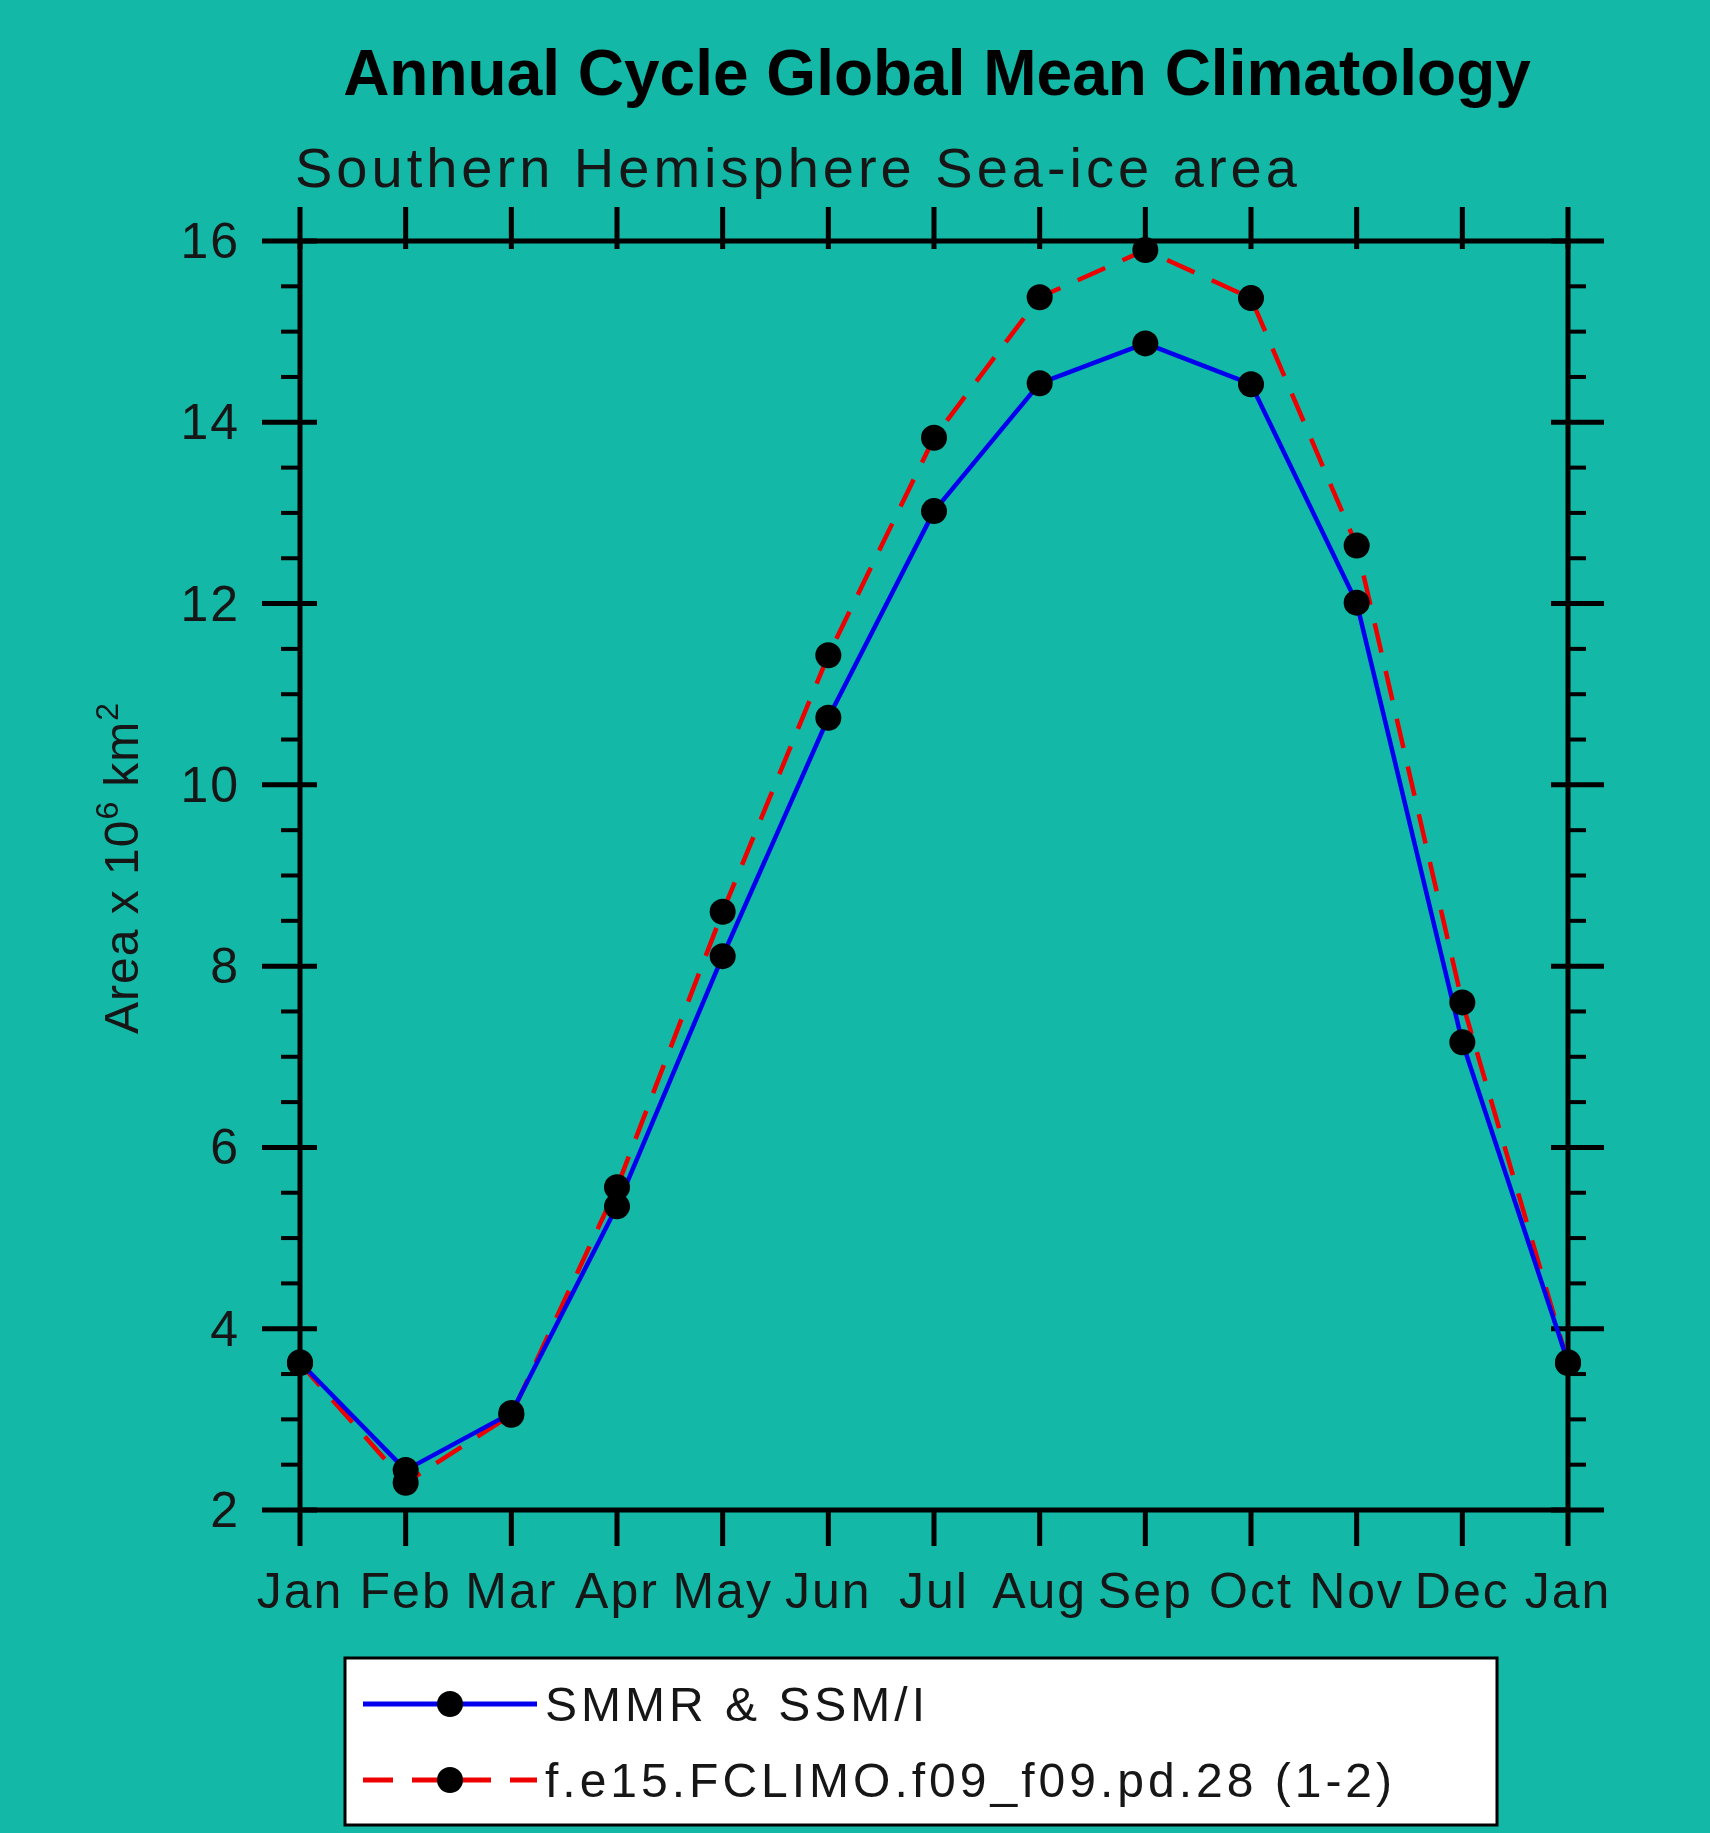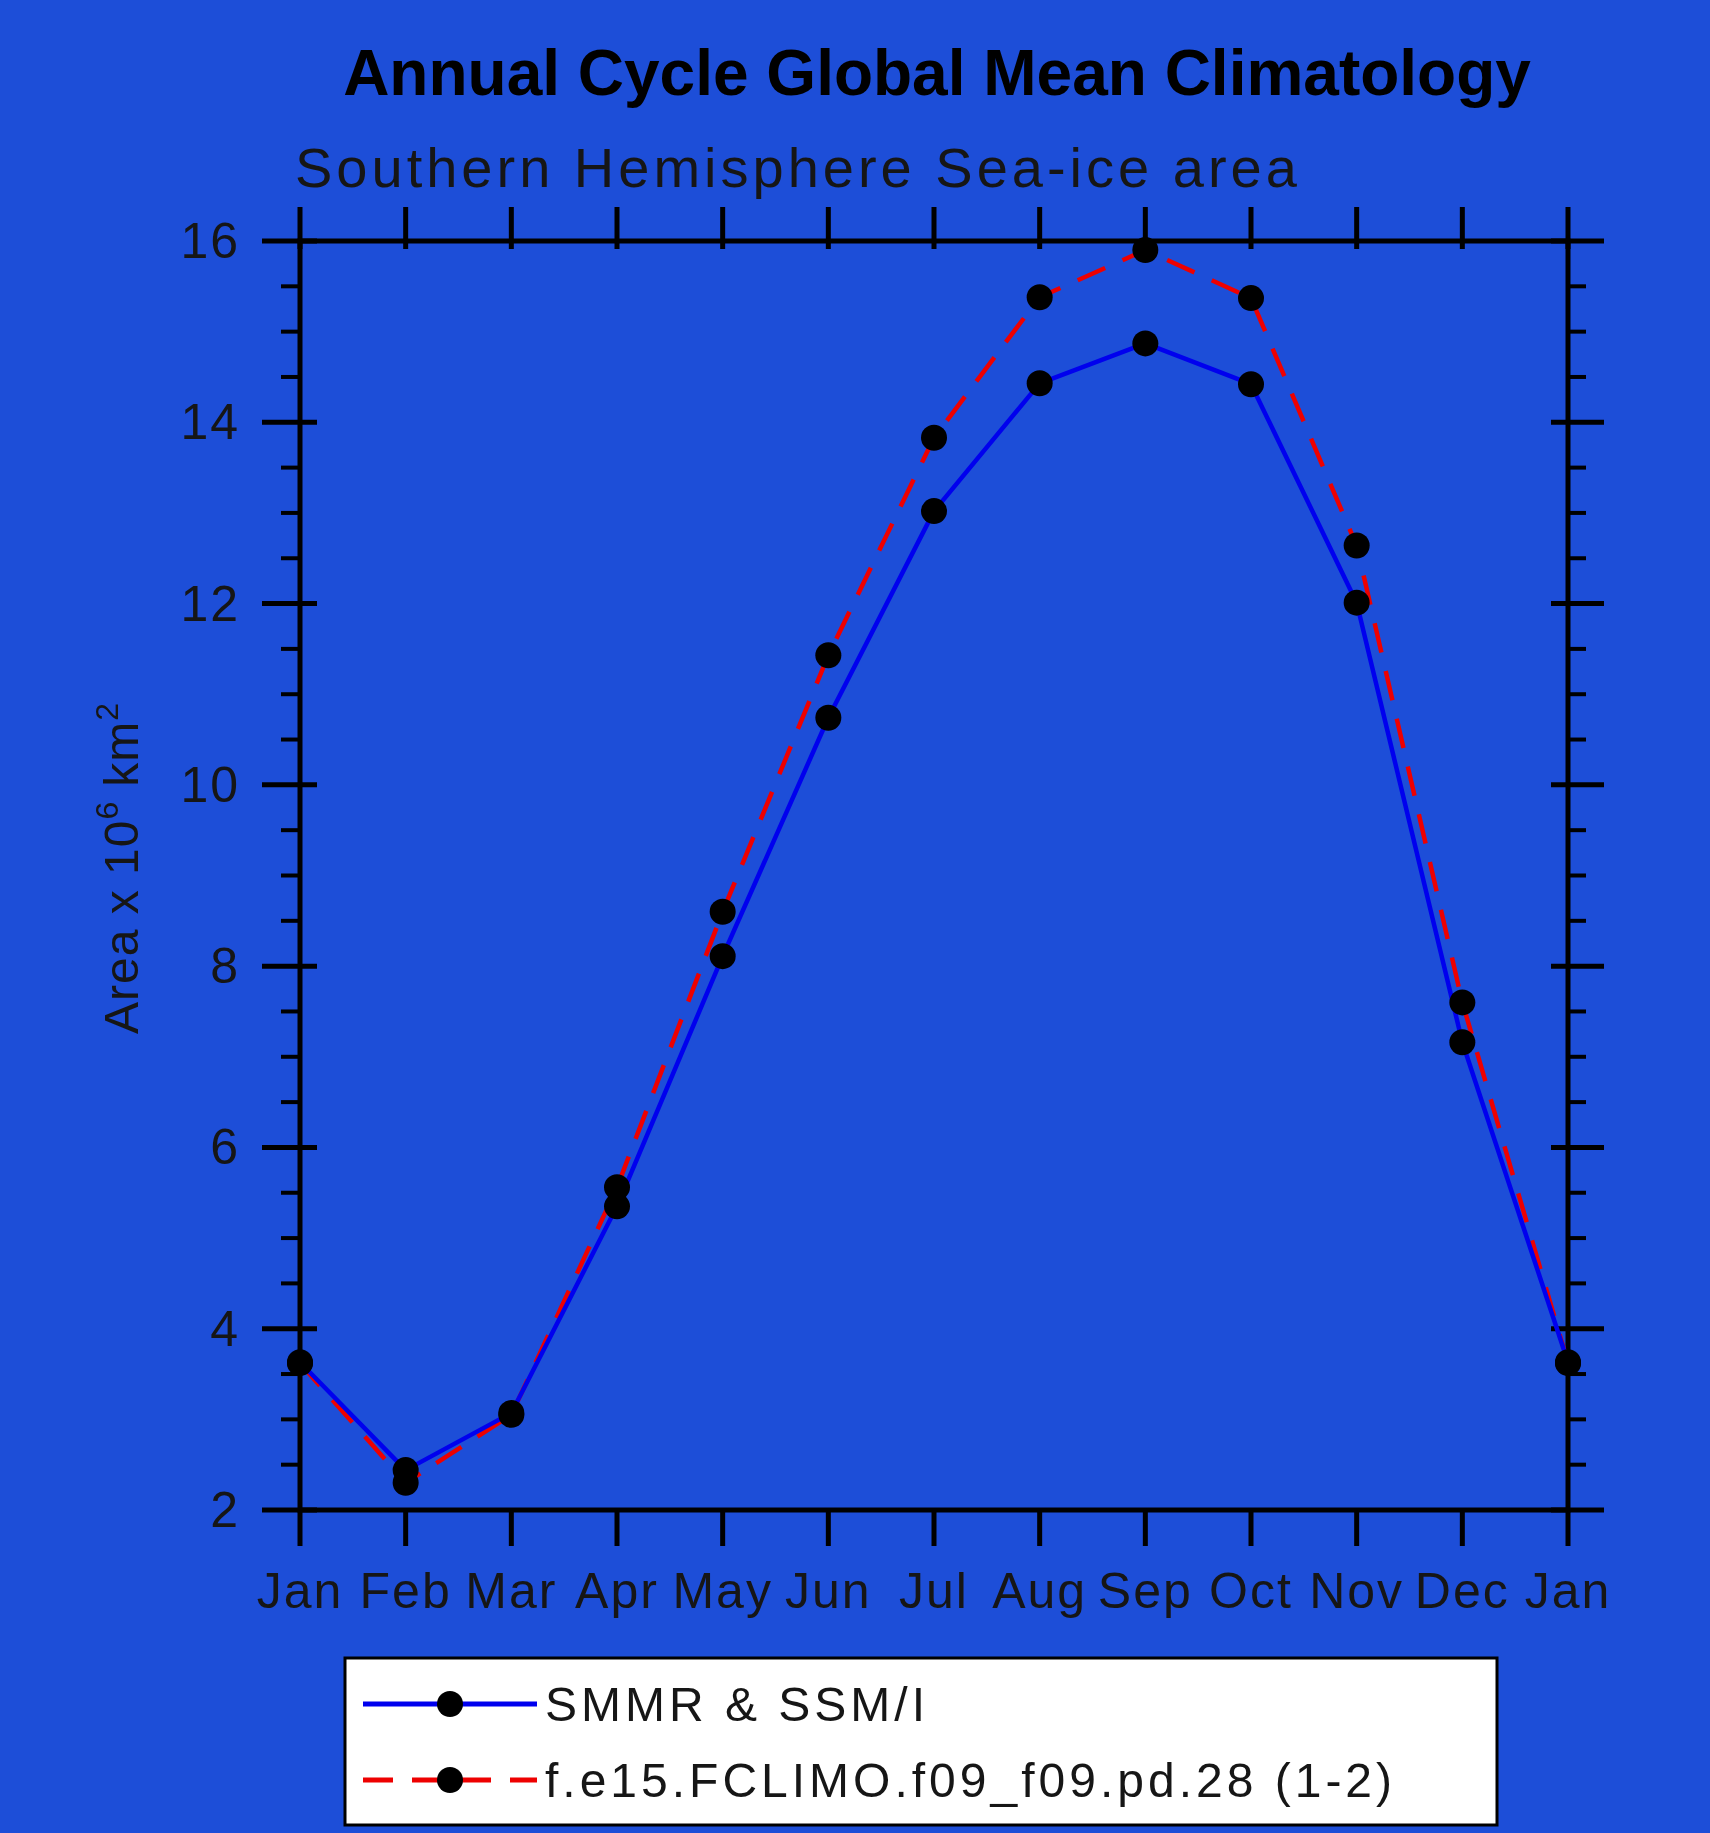--- a/index.html
+++ b/index.html
@@ -1,16 +1,16 @@
 <!DOCTYPE html>
 <html><head>
 <meta charset="utf-8">
 <style>
   html,body{margin:0;padding:0;background:#ffffff;}
-  #stage{position:relative;width:1710px;height:1833px;background:#1d4ed8;overflow:hidden;
+  #stage{position:relative;width:1710px;height:1833px;background:#14b8a6;overflow:hidden;
          font-family:"Liberation Sans",sans-serif;}
   svg{position:absolute;left:0;top:0;}
   .title-text{font-family:"Liberation Sans",sans-serif;font-weight:bold;font-size:64px;fill:#000000;}
   .subtitle-text{font-family:"Liberation Sans",sans-serif;font-weight:300;font-size:56px;fill:#161616;letter-spacing:4px;}
   .tick-label{font-family:"Liberation Sans",sans-serif;font-weight:300;font-size:50px;fill:#161616;letter-spacing:2px;}
   .ylab{font-family:"Liberation Sans",sans-serif;font-weight:300;font-size:48px;fill:#161616;letter-spacing:1px;}
   .ylab .sup{font-size:32px;}
   .legend-label{font-family:"Liberation Sans",sans-serif;font-weight:300;font-size:48px;fill:#161616;letter-spacing:4px;}
 </style>
 </head>

